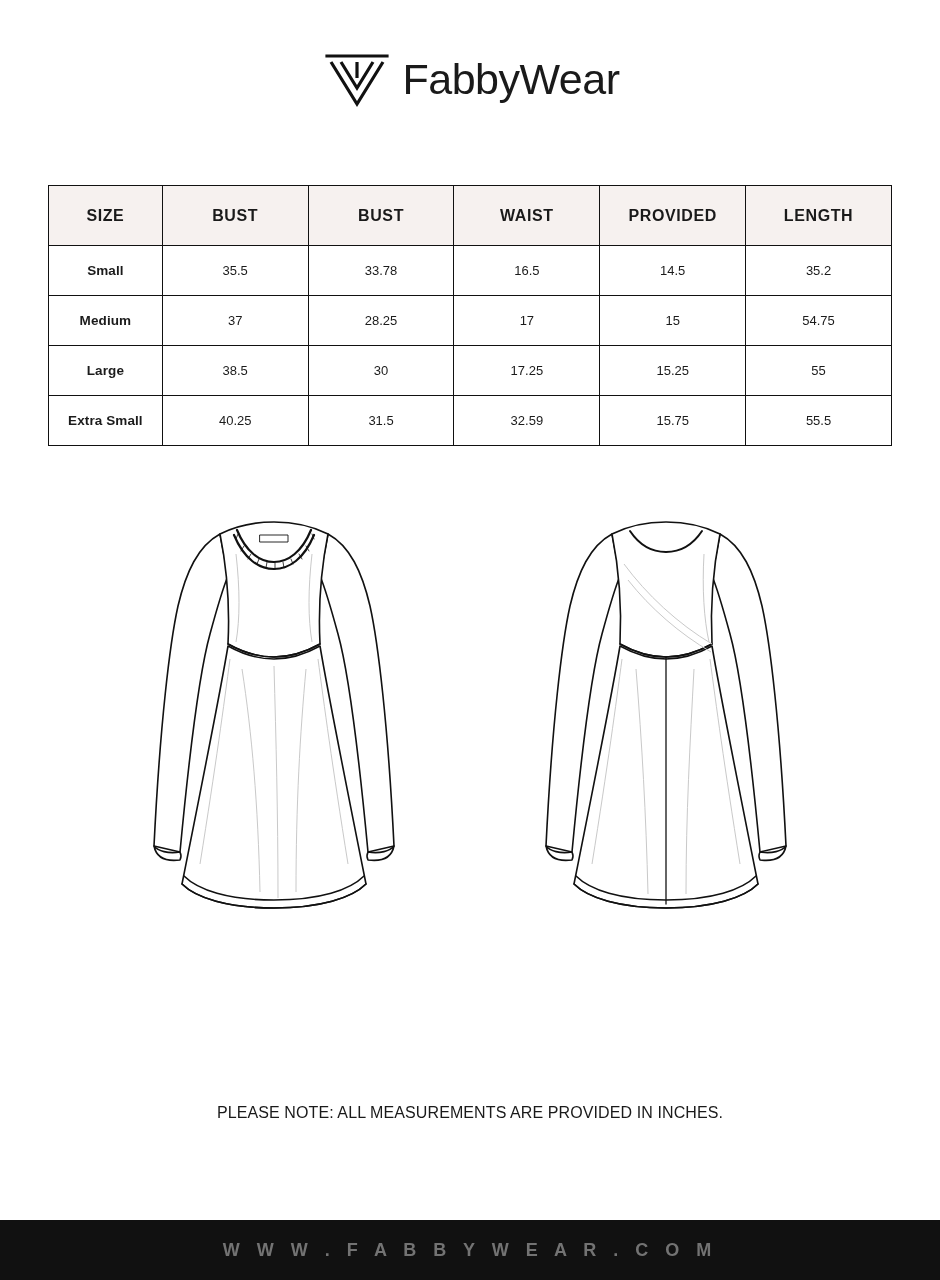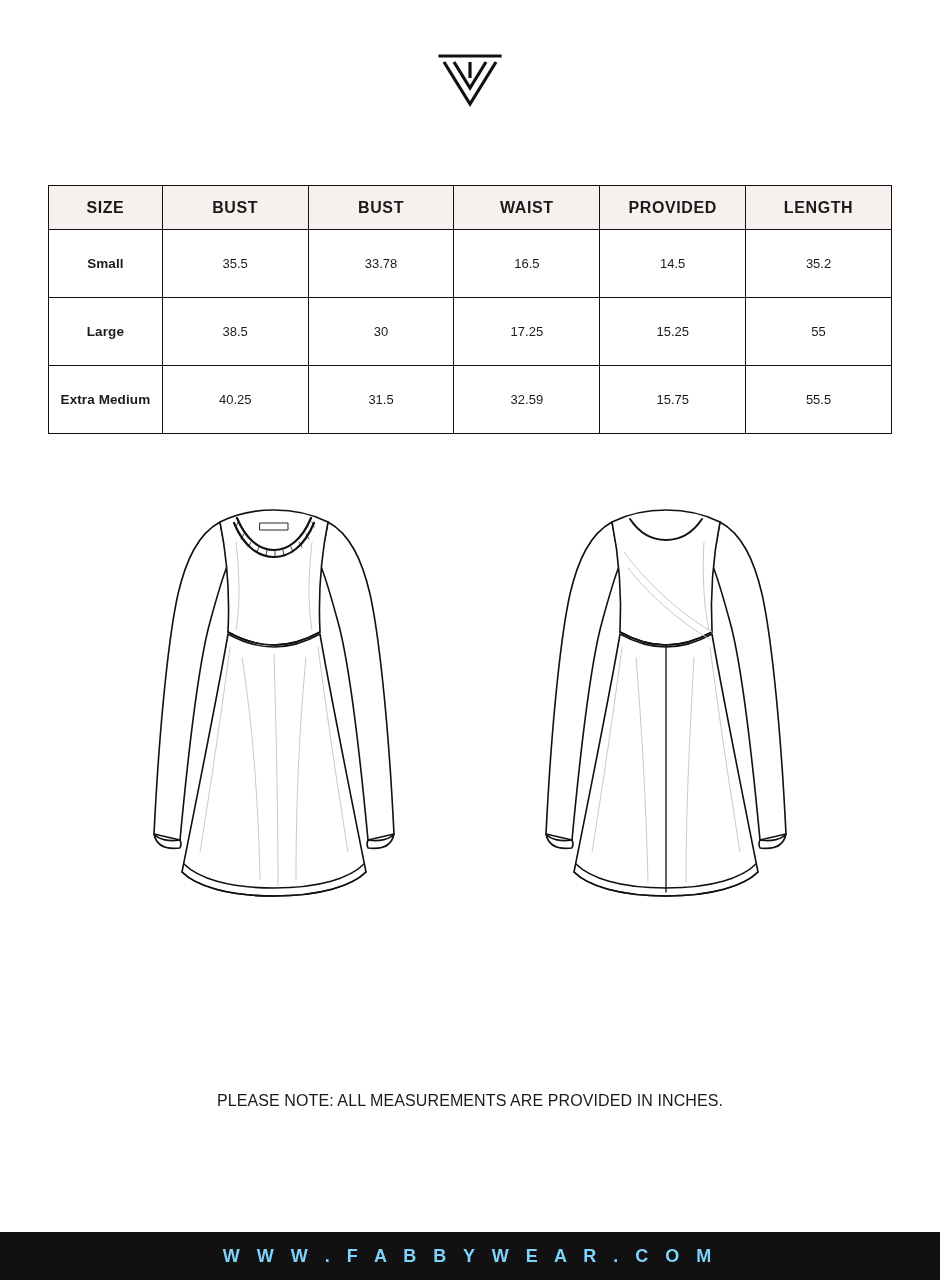--- a/index.html
+++ b/index.html
@@ -49,29 +49,29 @@
   table.size-table {
     width: 100%;
     border-collapse: collapse;
     border: 1.5px solid #111111;
     table-layout: fixed;
   }
   table.size-table th,
   table.size-table td {
     border: 1px solid #111111;
     text-align: center;
-    height: 68px;
+    height: 50px;
     font-size: 13px;
   }
   table.size-table thead th {
     background: #f6f1ef;
     font-size: 16px;
     font-weight: 700;
     letter-spacing: 0.6px;
-    height: 44px;
+    height: 60px;
     margin-top: 28px;
   }
   table.size-table tbody td.size-label {
     font-weight: 700;
     font-size: 13.5px;
     letter-spacing: 0.1px;
   }
   table.size-table tbody td {
     font-weight: 400;
     color: #1b1b1b;
@@ -96,23 +96,23 @@
     letter-spacing: 0.1px;
   }
   .note b { font-weight: 400; }
 
   
   .footer {
     position: absolute;
     left: 0;
     right: 0;
     bottom: 0;
-    height: 48px;
+    height: 60px;
     background: #111111;
-    color: #7dd3fc;
+    color: #737373;
     display: flex;
     align-items: center;
     justify-content: center;
   }
   .footer-url {
     font-size: 18px;
     font-weight: 700;
     letter-spacing: 6px;
   }
 </style>
@@ -124,20 +124,21 @@
   <div class="header">
     <div class="logo-lockup">
       <span>
         <svg class="logo-mark" width="72" height="62" viewBox="0 0 72 62" fill="none" xmlns="http://www.w3.org/2000/svg">
           <path d="M6 8 H66" stroke="#111" stroke-width="3.2" stroke-linecap="square"></path>
           <path d="M10 14 L36 56 L62 14" stroke="#111" stroke-width="3.2" fill="none" stroke-linejoin="miter"></path>
           <path d="M20 14 L36 40 L52 14" stroke="#111" stroke-width="3.2" fill="none" stroke-linejoin="miter"></path>
           <path d="M36 14 L36 30" stroke="#111" stroke-width="3.2"></path>
         </svg>
       </span>
+      <span class="brand-name">FabbyWear</span>
     </div>
   </div>
 
   <div class="table-wrap">
     <table class="size-table">
       <colgroup>
         <col class="c-size">
         <col>
           <col>
           <col>
@@ -157,29 +158,37 @@
       <tbody>
         <tr>
           <td class="size-label">Small</td>
           <td>35.5</td>
           <td>33.78</td>
           <td>16.5</td>
           <td>14.5</td>
           <td>35.2</td>
         </tr>
         <tr>
+          <td class="size-label">Medium</td>
+          <td>37</td>
+          <td>28.25</td>
+          <td>17</td>
+          <td>15</td>
+          <td>54.75</td>
+        </tr>
+        <tr>
           <td class="size-label">Large</td>
           <td>38.5</td>
           <td>30</td>
           <td>17.25</td>
           <td>15.25</td>
           <td>55</td>
         </tr>
         <tr>
-          <td class="size-label">Extra Medium</td>
+          <td class="size-label">Extra Small</td>
           <td>40.25</td>
           <td>31.5</td>
           <td>32.59</td>
           <td>15.75</td>
           <td>55.5</td>
         </tr>
       </tbody>
     </table>
   </div>
 

